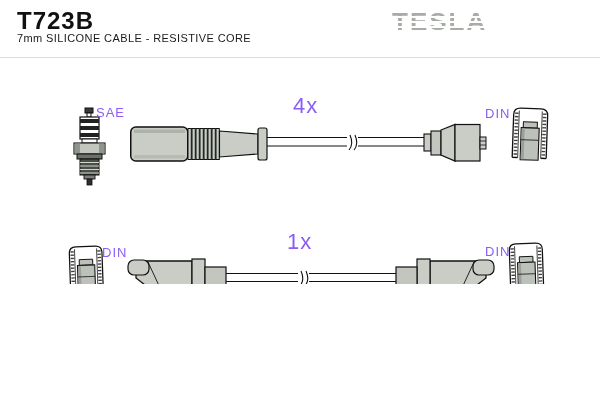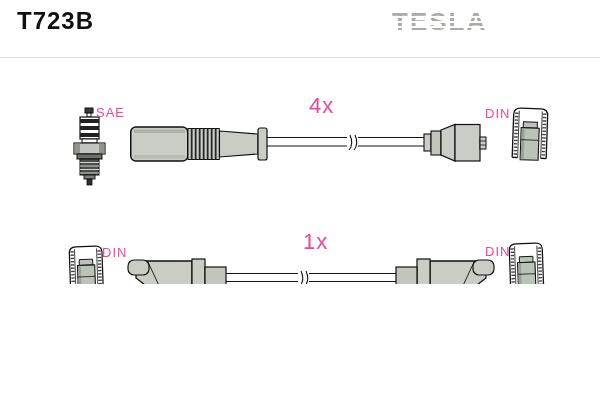--- a/index.html
+++ b/index.html
@@ -28,30 +28,31 @@
     position:absolute; inset:0;
     background:repeating-linear-gradient(180deg,
       rgba(255,255,255,0) 0px, rgba(255,255,255,0) 3.2px,
       #ffffff 3.2px, #ffffff 5px);
   }
   .separator {
     position:absolute; left:0; top:57px; width:600px; height:1px;
     background:#dedede;
   }
   .svg-scene { position:absolute; left:0; top:0; }
-  .lbl { position:absolute; color:#ec4899; }
+  .lbl { position:absolute; color:#8b5cf6; }
   .lbl-small { font-size:13px; letter-spacing:1px; }
-  .lbl-qty { font-size:22px; letter-spacing:1px;margin-left:16px; }
+  .lbl-qty { font-size:22px; letter-spacing:1px; }
 </style>
 </head>
 <body>
 
 <div class="page">
 
   <div class="part-number">T723B</div>
+  <div class="subtitle">7mm SILICONE CABLE - RESISTIVE CORE</div>
   <div class="brand">
     <div class="brand-text">TESLA</div>
     <div class="brand-stripes"></div>
   </div>
   <div class="separator"></div>
 
   <svg class="svg-scene" width="600" height="400" viewBox="0 0 600 400">
 
     <g transform="translate(72,108)">
       <rect x="13" y="0" width="8" height="5" fill="#3a3a3a" stroke="#111" stroke-width="1"></rect>

